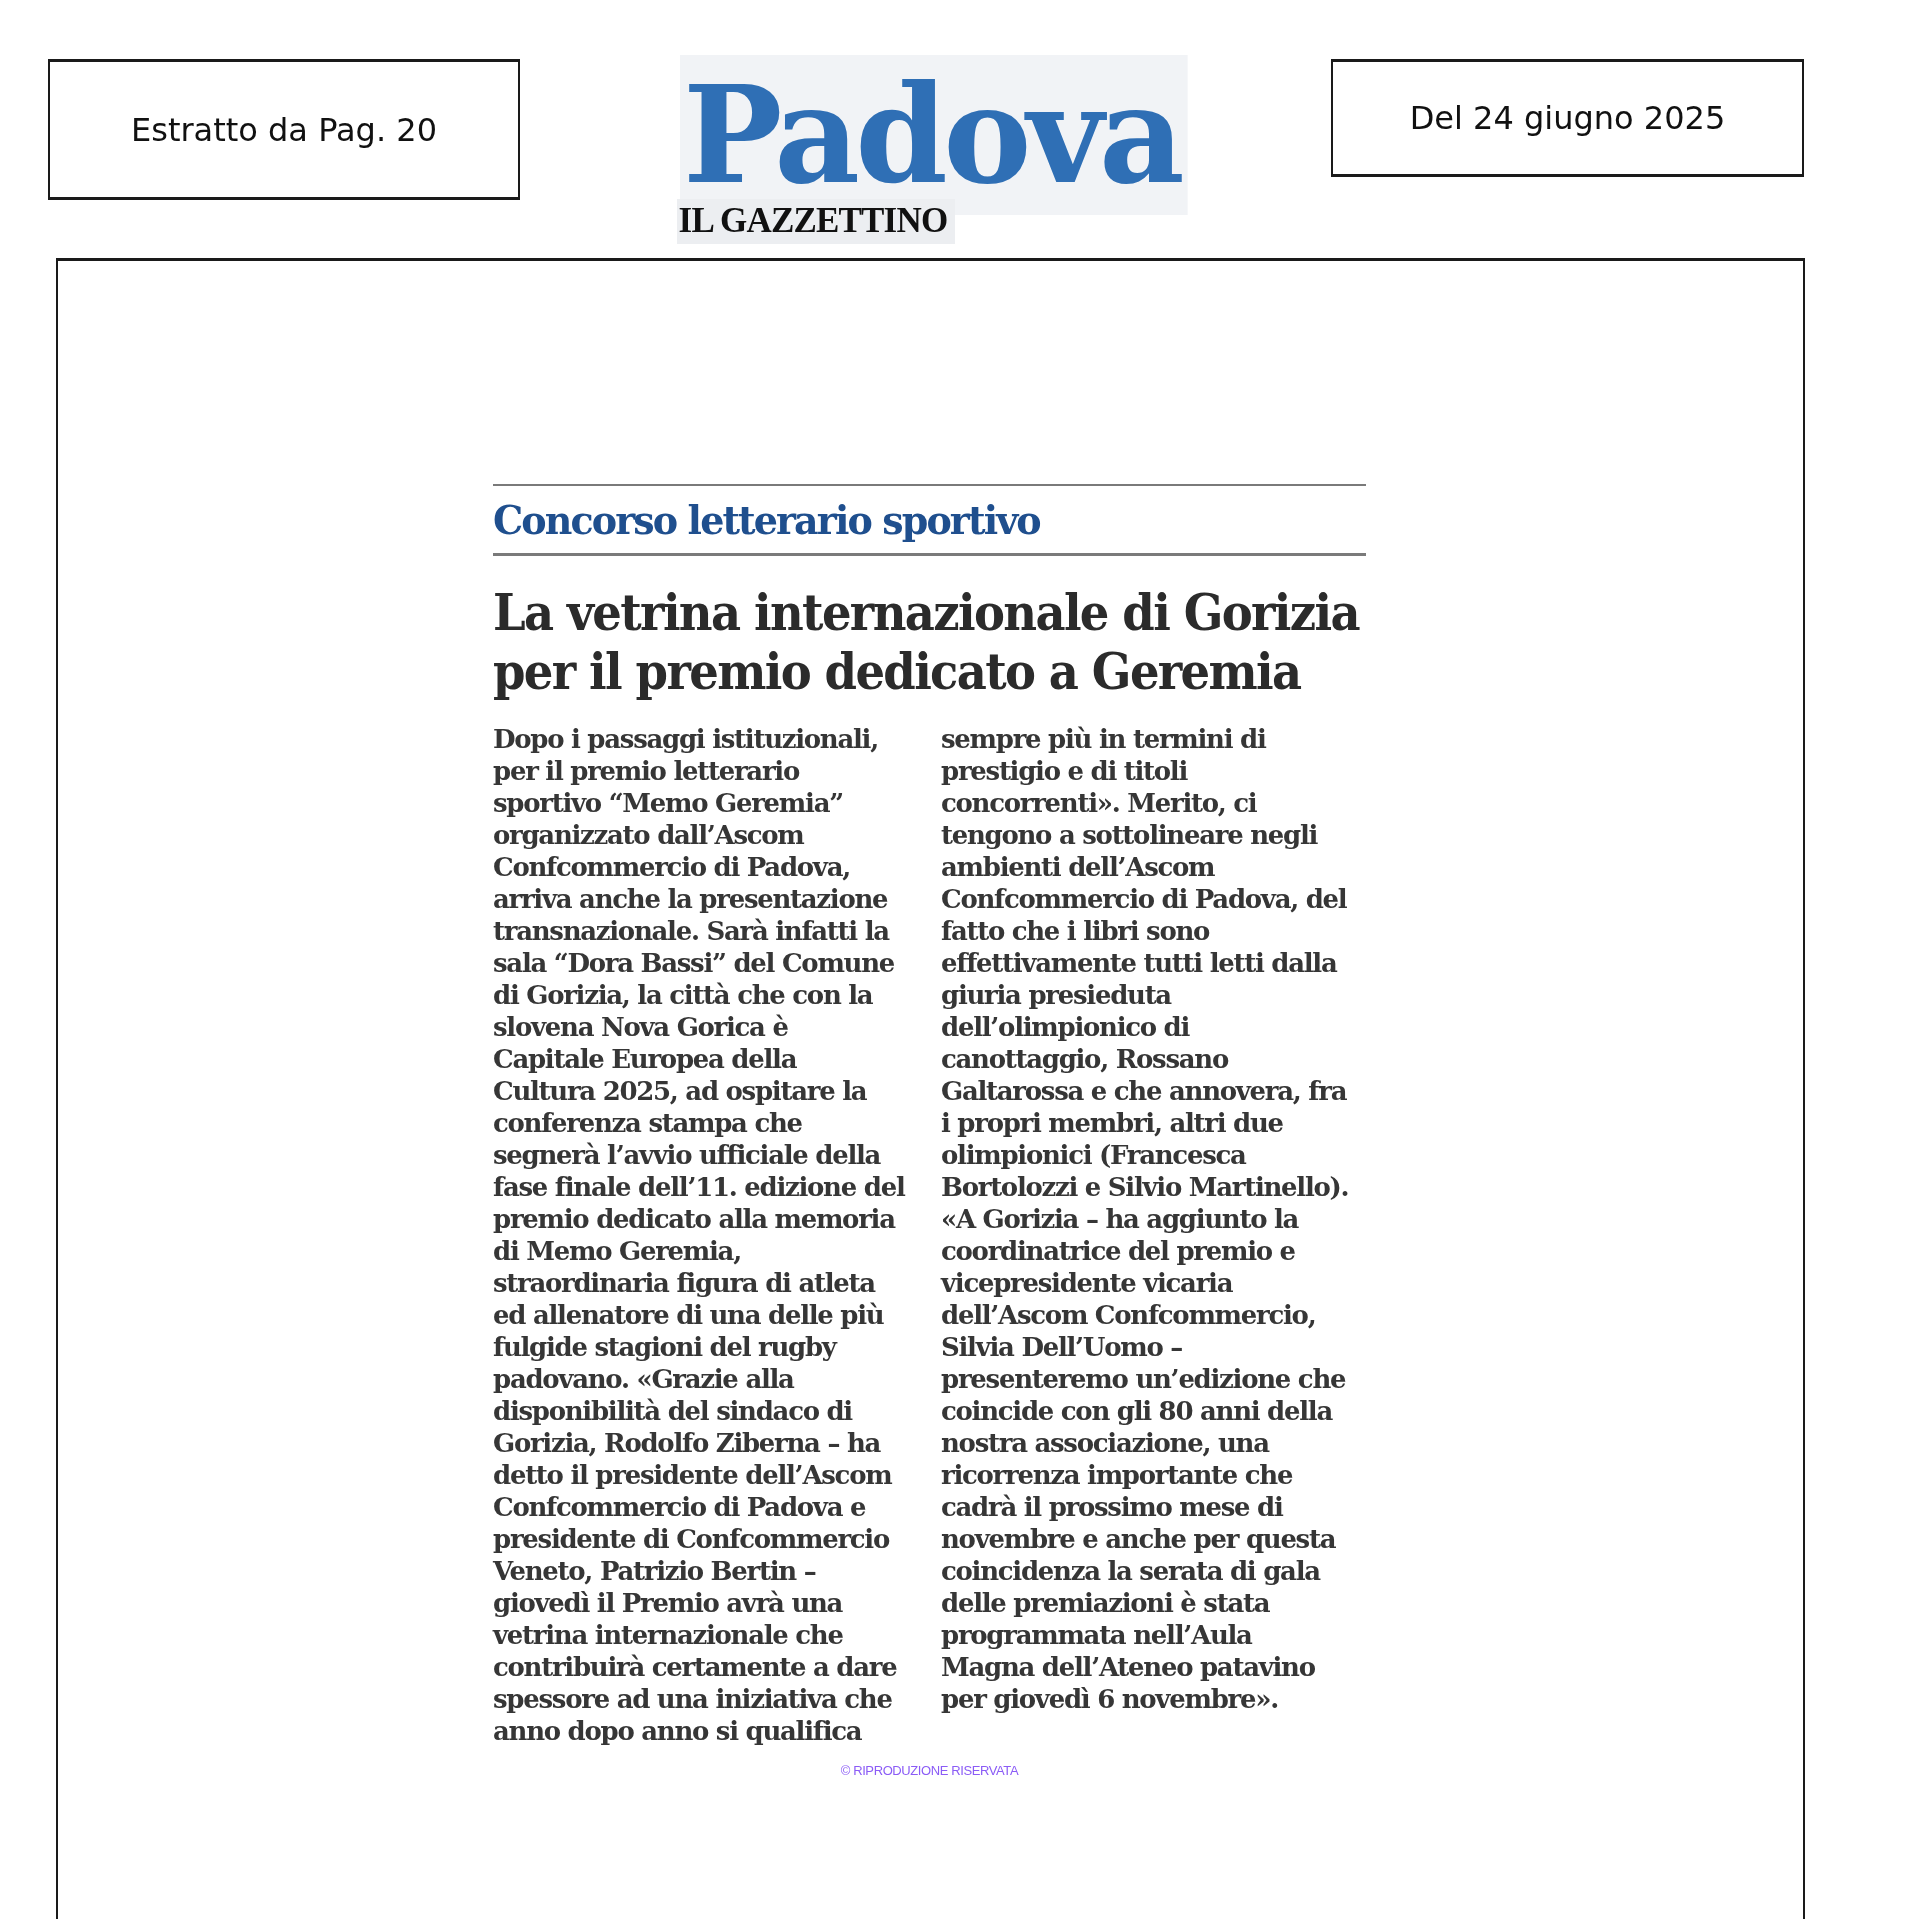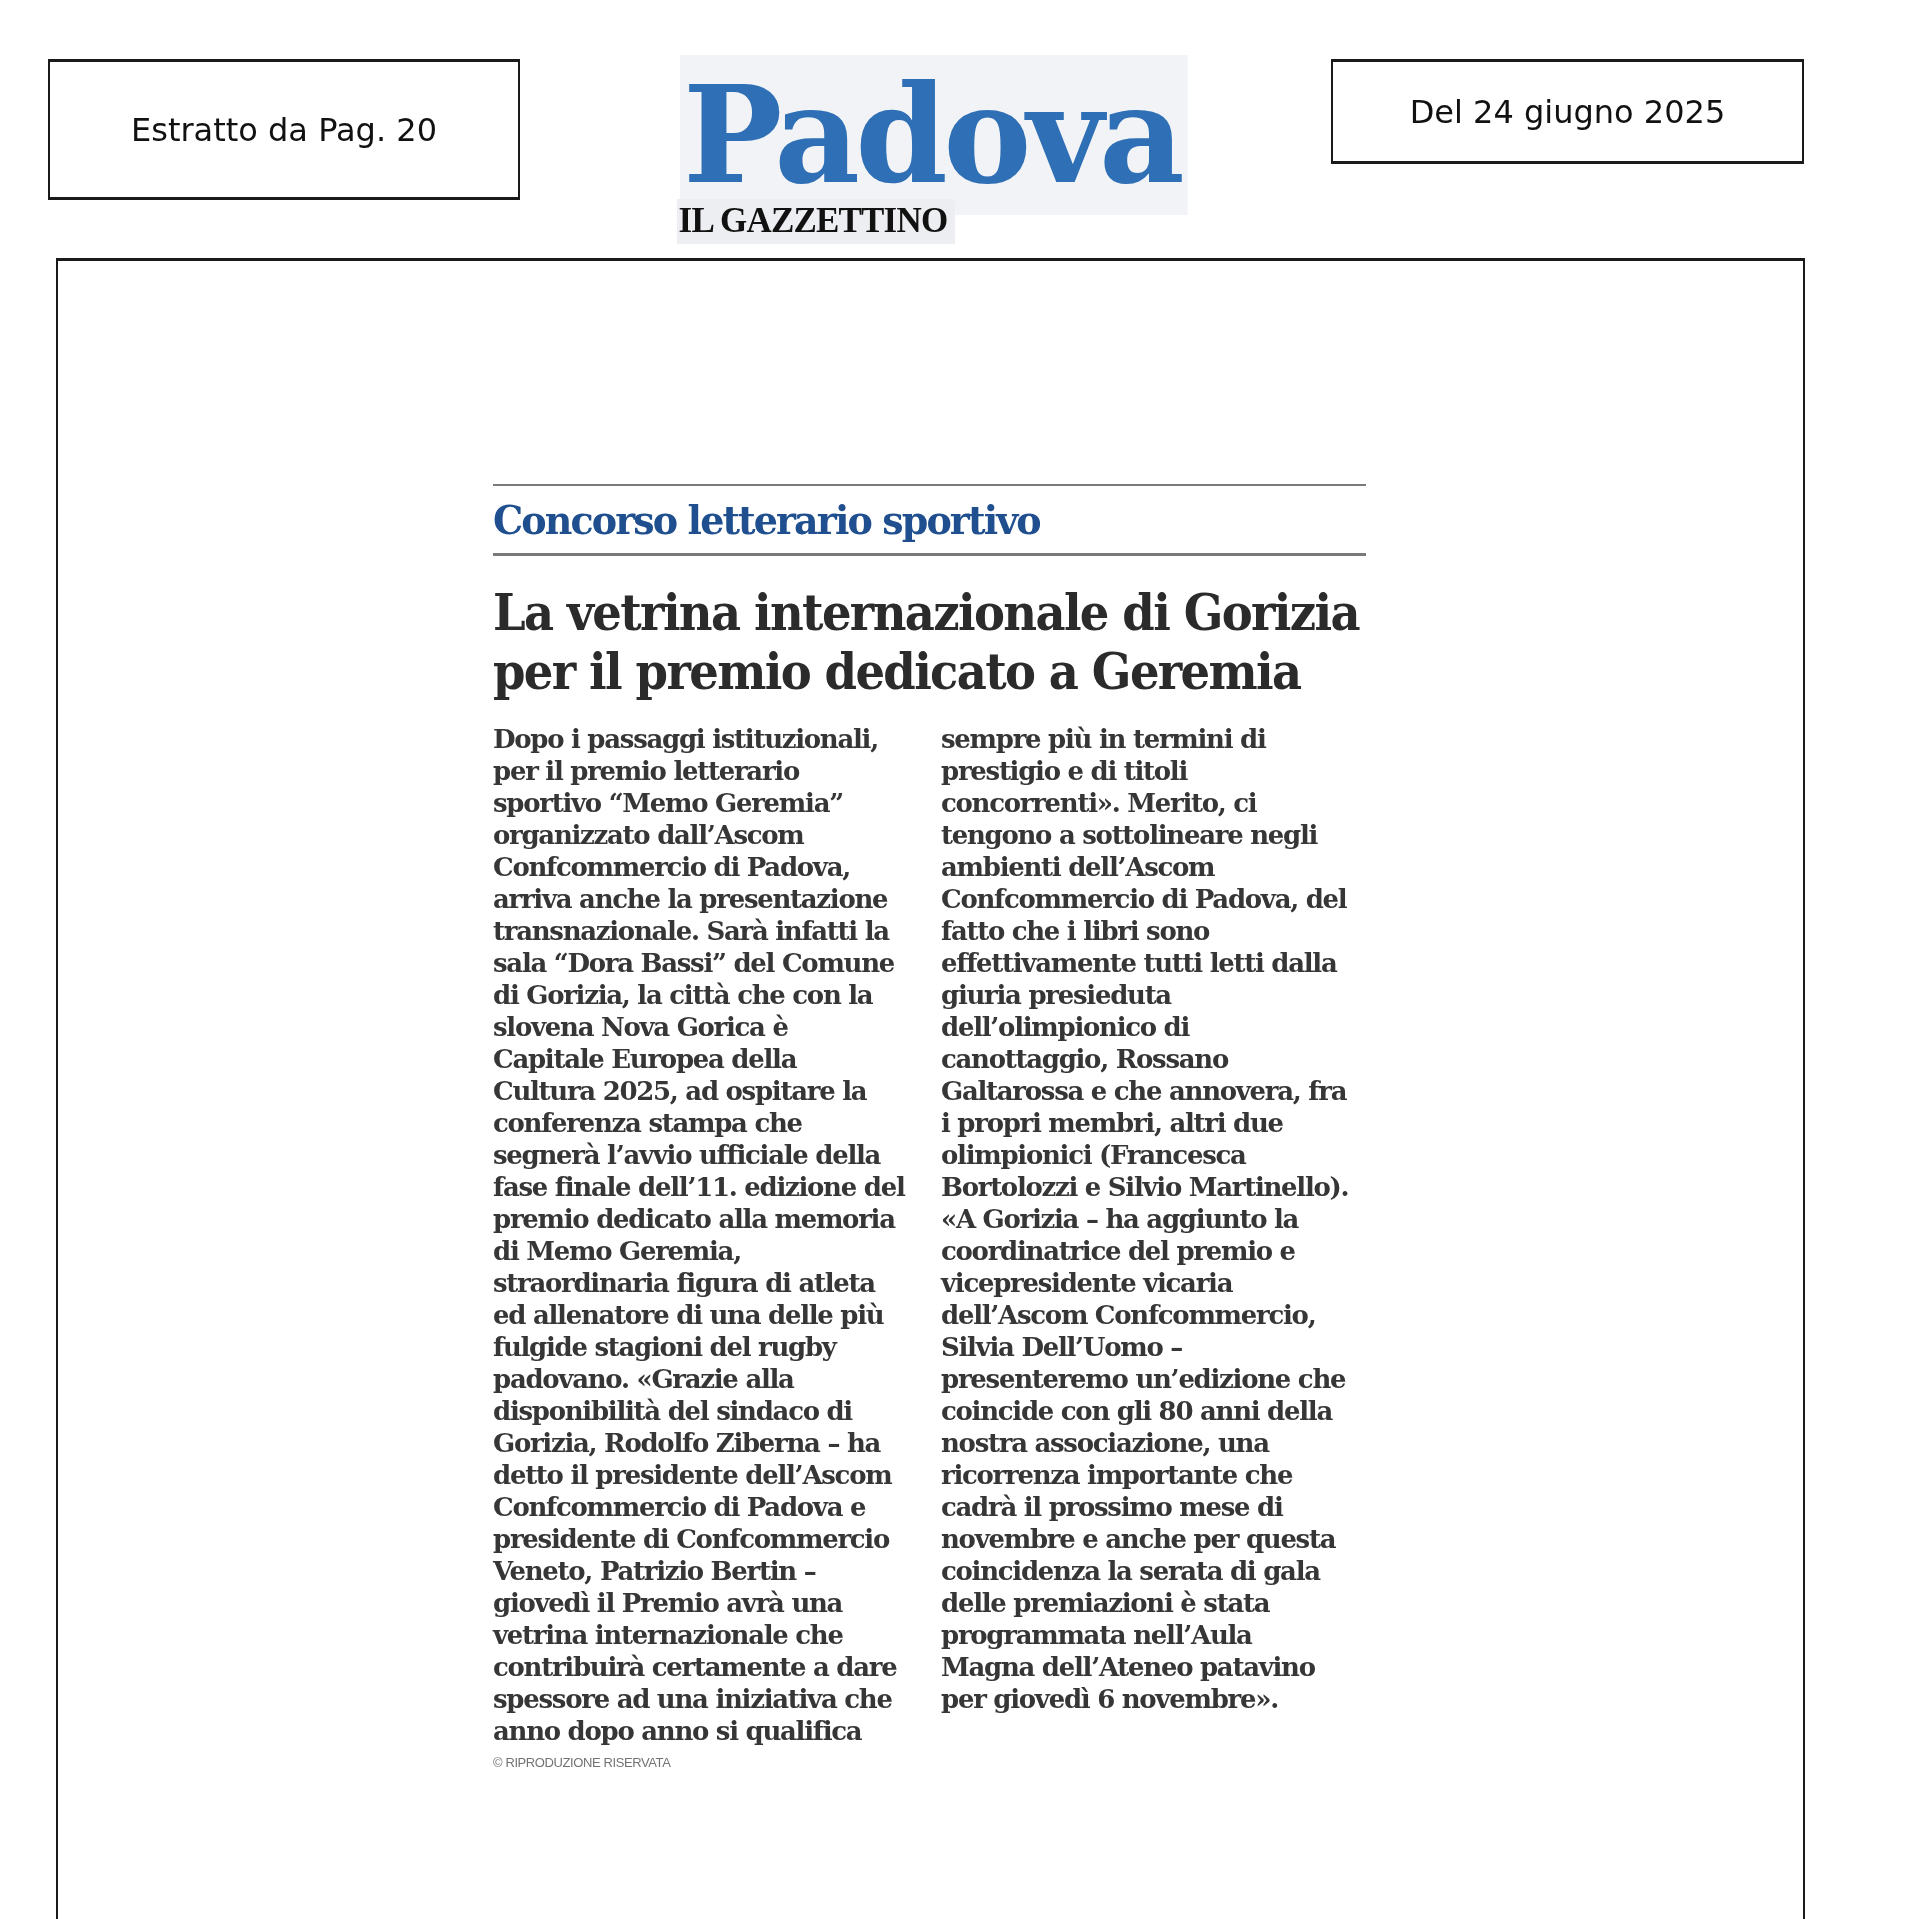--- a/index.html
+++ b/index.html
@@ -1,34 +1,34 @@
 <!DOCTYPE html>
 <html style="font-size:13px"><head>
 <meta charset="utf-8">
 <style>
   html, body { margin: 0; padding: 0; background: #ffffff; }
   body { width: 1924px; height: 1919px; position: relative; overflow: hidden; font-family: "Liberation Sans", sans-serif; }
   .box { position: absolute; border: 2.4px solid #1a1a1a; border-top-width: 3.2px; border-bottom-width: 3.2px; box-sizing: border-box; display: flex; align-items: center; justify-content: center; }
   .box span { font-family: "DejaVu Sans", sans-serif; font-size: 32px; color: #111; letter-spacing: 0px; }
   #box-left { left: 48px; top: 59px; width: 472px; height: 141px; }
-  #box-right { left: 1331px; top: 59px; width: 473px; height: 105px; }
+  #box-right { left: 1331px; top: 59px; width: 473px; height: 118px; }
   #logo { position: absolute; left: 677px; top: 71px; width: 542px; height: 175px; }
   #logo .padova { position: absolute; left: 3.2px; top: -16px; font-family: "DejaVu Serif", serif; font-weight: bold; font-size: 135px; letter-spacing: -4.8px; color: #2f6fb5; background: #f1f3f6; padding: 0 8px 0 3.2px; line-height: 160px; transform: scaleX(0.98); transform-origin: left; }
   #logo .gazz { position: absolute; left: 0; top: 128px; background: #eceef1; padding: 1.6px 8px 3.2px 1.6px; font-family: "Liberation Serif", serif; font-weight: bold; font-size: 35px; color: #111; letter-spacing: -0.8px; line-height: 40px; }
   #frame { position: absolute; left: 56px; top: 258px; width: 1749px; height: 1765px; border: 2.4px solid #1a1a1a; border-top-width: 3.2px; box-sizing: border-box; }
   #article { position: absolute; left: 493px; top: 484px; width: 873px; }
   .rule { height: 2.4px; background: #7a7a7a; }
   #kicker { font-family: "DejaVu Serif", serif; font-weight: bold; font-size: 40px; color: #1f4f8e; letter-spacing: -2px; line-height: 67px; height: 67px; padding-left: 0; transform: scaleX(0.95); transform-origin: left; white-space: nowrap; }
   #headline { margin-top: 27px; font-family: "DejaVu Serif", serif; font-weight: bold; font-size: 50px; color: #2b2b2b; line-height: 59px; letter-spacing: -1.8px; white-space: nowrap; transform: scaleX(0.93); transform-origin: left; }
   #body { margin-top: 22.5px; display: flex; justify-content: space-between; }
   .col { width: 425px; font-family: "DejaVu Serif", serif; font-weight: bold; font-size: 26.5px; line-height: 32px; color: #363636; letter-spacing: -1.3px; }
   .col div { white-space: nowrap; }
   #col1 { transform: scaleX(0.98); transform-origin: left; }
   #col2 { transform: scaleX(0.98); transform-origin: left; }
-  #copyright { text-align: left; font-family: "Liberation Sans", sans-serif; font-size: 13px; color: #737373; letter-spacing: -0.4px; margin-top: 8px; }
+  #copyright { text-align: center; font-family: "Liberation Sans", sans-serif; font-size: 13px; color: #8b5cf6; letter-spacing: -0.4px; margin-top: 16px; }
 </style>
 </head>
 <body>
 
 <div id="box-left" class="box">
   <span>Estratto da Pag. 20</span>
 </div>
 
 <div id="logo">
   <div class="padova">Padova</div>

